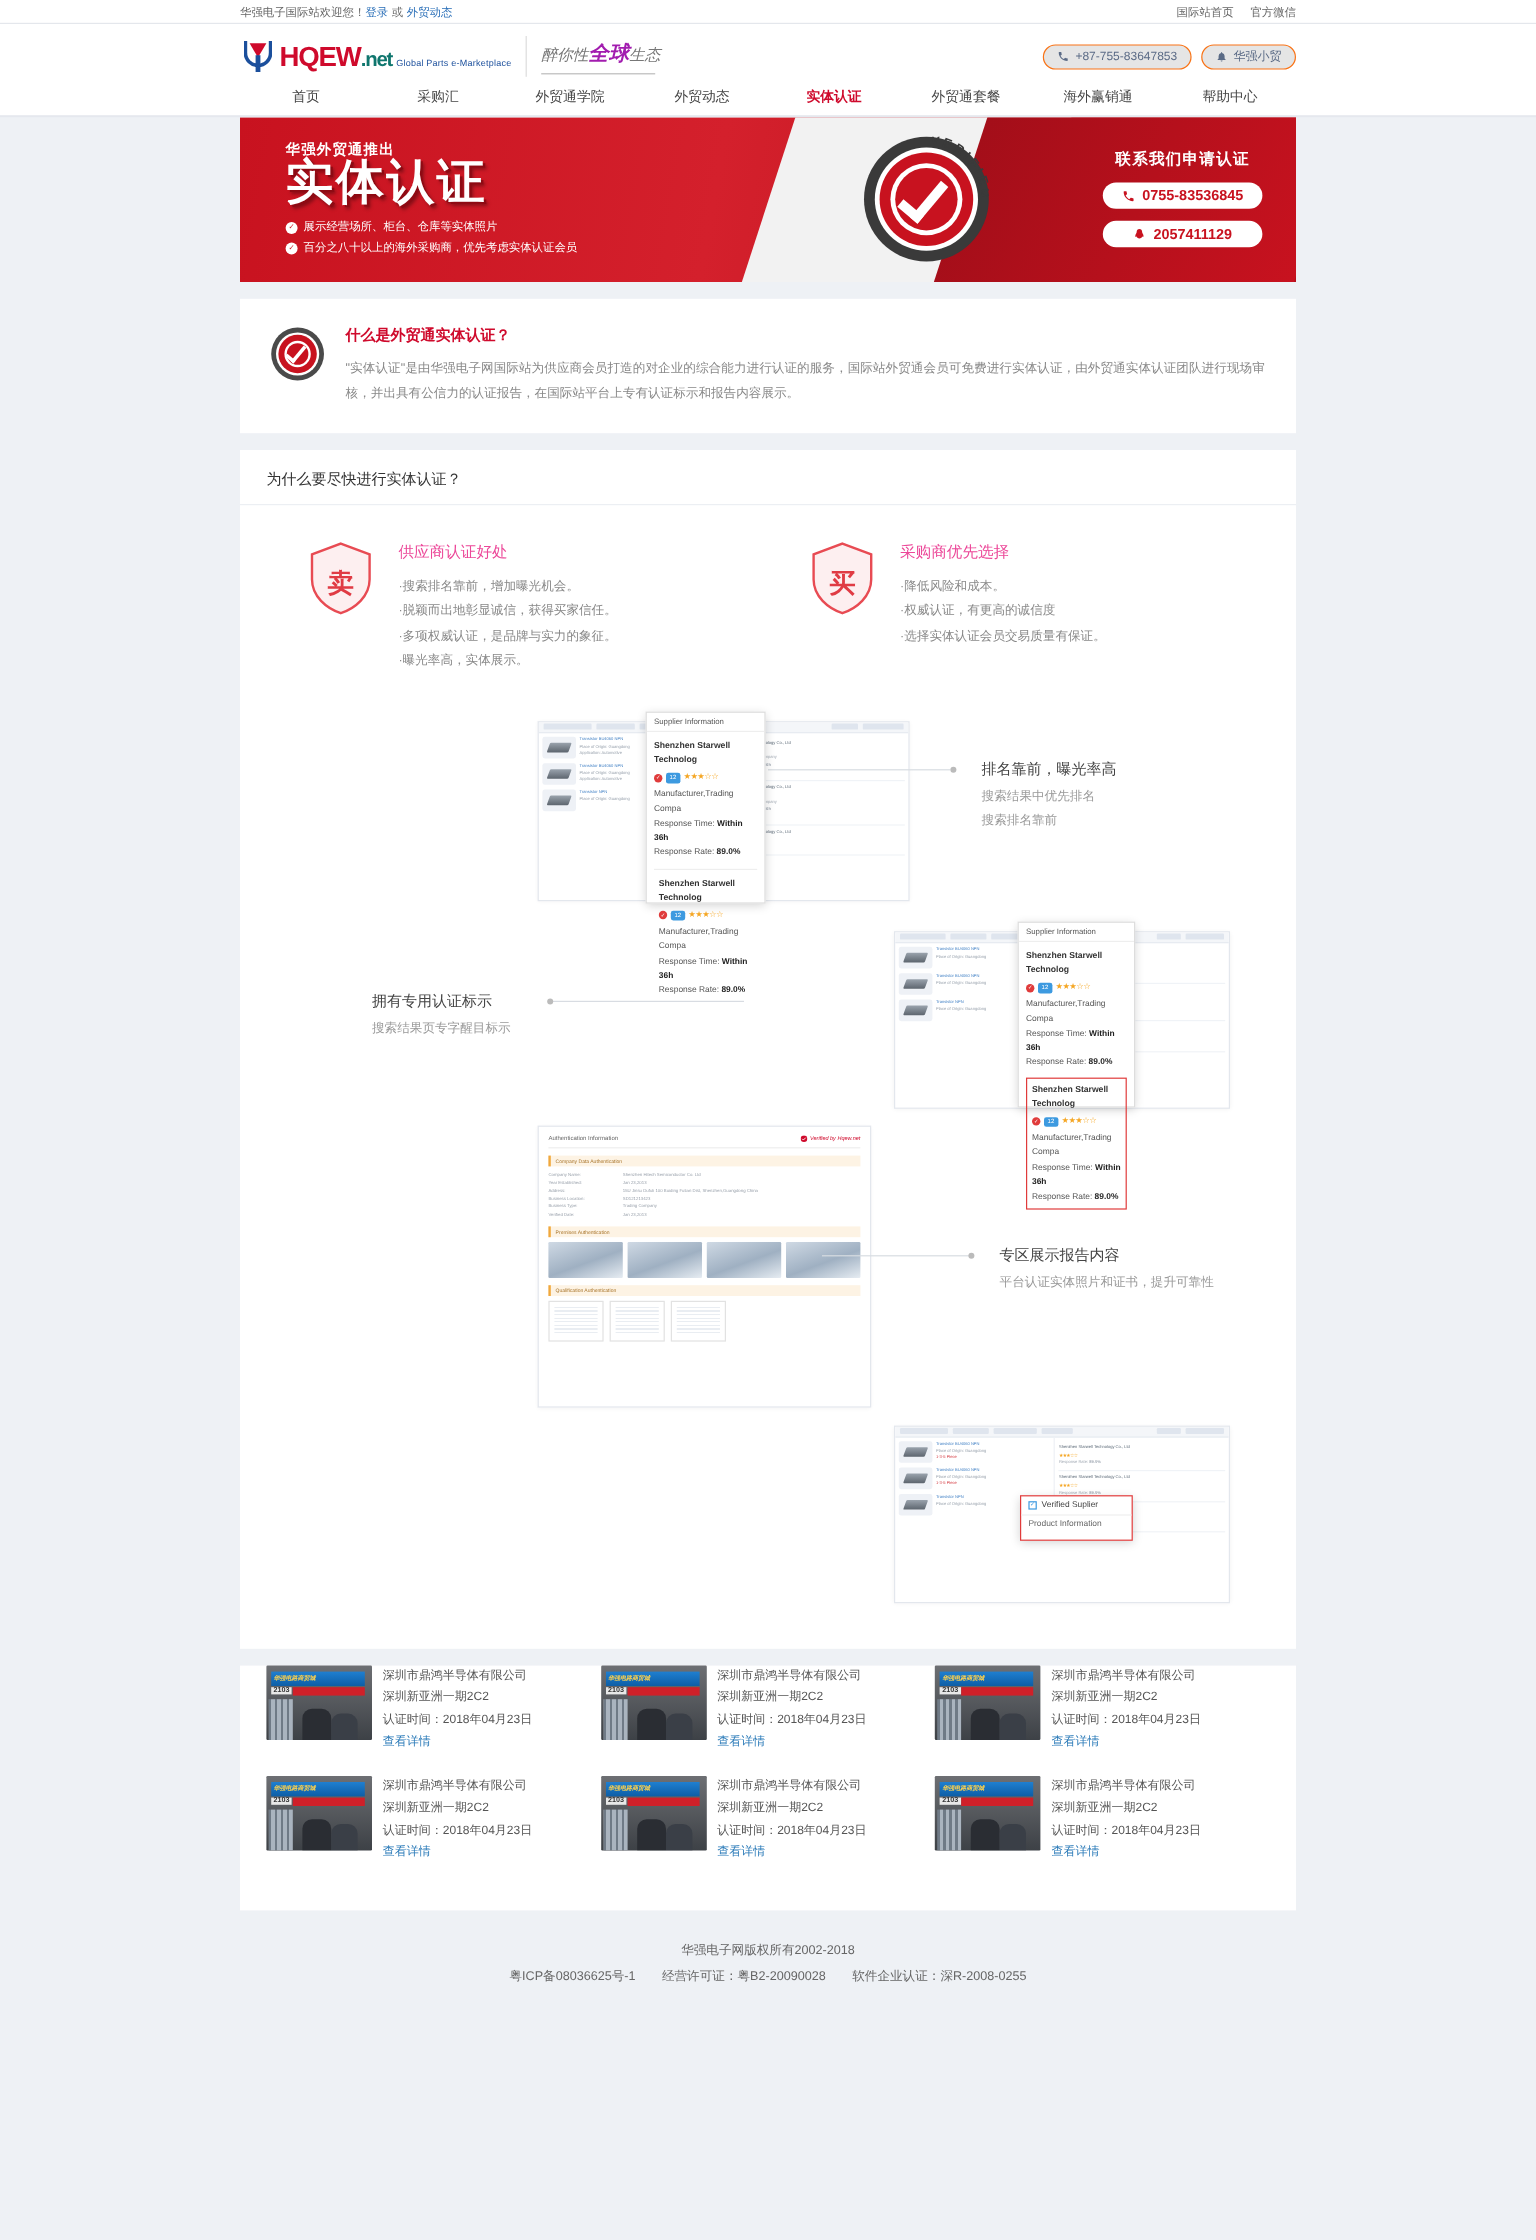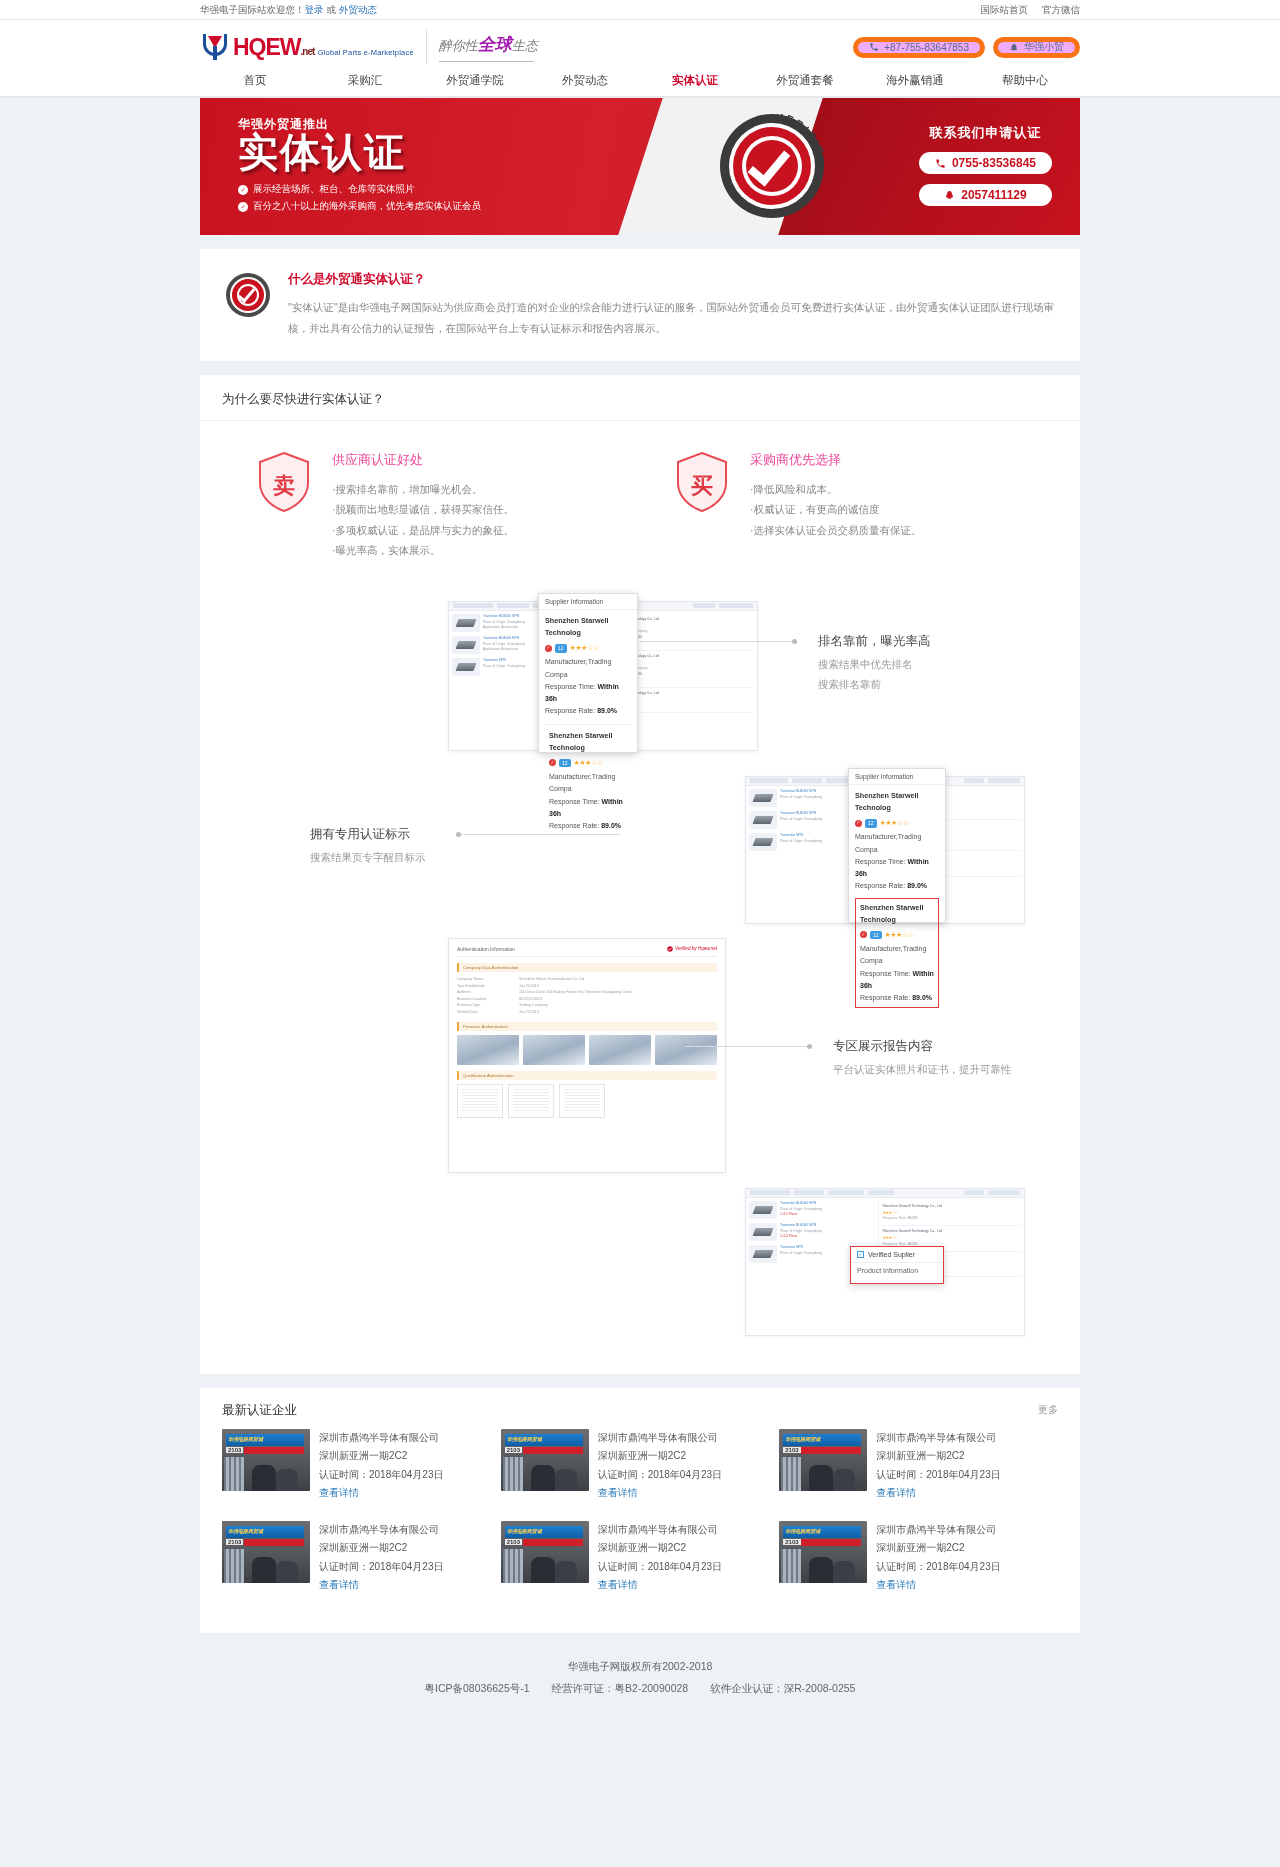--- a/index.html
+++ b/index.html
@@ -27,31 +27,31 @@
     border:3px solid #1b4f9c; border-top:none; border-radius:0 0 12px 12px;
   }
   .logo-mark .tri {
     position:absolute; left:8px; top:4px; width:0; height:0;
     border-left:7px solid transparent; border-right:7px solid transparent;
     border-top:12px solid #cf0a2c;
   }
   .logo-mark .stem { position:absolute; left:13px; top:14px; width:4px; height:14px; background:#1b4f9c; }
   .logo-text { margin-left:3px; }
   .logo-text .big { font-size:23px; font-weight:bold; color:#cf0a2c; letter-spacing:-1px; line-height:1; }
-  .logo-text .big .net { color:#7f1d1d; font-size:10px; }
+  .logo-text .big .net { color:#0f766e; font-size:17px; }
   .logo-text .sub { font-size:7.5px; color:#1b4f9c; letter-spacing:.2px; }
   .logo-divider { width:1px; height:34px; background:#ddd; margin:0 12px; }
   .slogan { font-size:13px; color:#777; font-style:italic; position:relative; padding-bottom:6px;}
   .slogan .hl { color:#a21caf; font-size:17px; font-weight:bold; }
   .slogan:after { content:""; position:absolute; left:0; bottom:0; width:95px; height:1px; background:#bbb; }
 
   .header-right { margin-left:auto; display:flex; gap:8px; }
   .pill {
-    border:5px solid #f97316; border-radius:11px; height:21px; padding:0 11px;
-    display:flex; align-items:center; gap:5px; font-size:10px; color:#5b6b86; background:#f0abfc;
+    border:1px solid #f97316; border-radius:11px; height:21px; padding:0 11px;
+    display:flex; align-items:center; gap:5px; font-size:10px; color:#5b6b86; background:#e5e5e5;
   }
   .pill svg { display:block; }
 
   .nav { width:880px; margin:0 auto; display:flex; height:32px; align-items:center; }
   .nav-item { flex:1; text-align:center; font-size:11.5px; color:#444; }
   .nav-item.active { color:#cf0a2c; font-weight:bold; }
   .nav-line { height:2px; background:#e5e8ee; }
 
   
   .page { width:880px; margin:0 auto; }
@@ -632,24 +632,20 @@
             <span>Verified Suplier</span>
           </div>
           <div style="border-top:1px solid #eee;padding:4px 6px;font-size:7px;color:#666;">Product Information</div>
         </div>
 
       </div>
     </div>
   </div>
 
   <div class="card">
-    <div class="latest-head">
-      <span class="latest-title">最新认证企业</span>
-      <a class="latest-more">更多</a>
-    </div>
     <div class="latest-grid">
 
       <div class="lcard">
         <span class="lthumb">
             <span class="sign">
               <i>华强电路商贸城</i>
             </span>
             <span class="num">2103</span>
             <span class="strip"></span>
             <span class="rack"></span>

